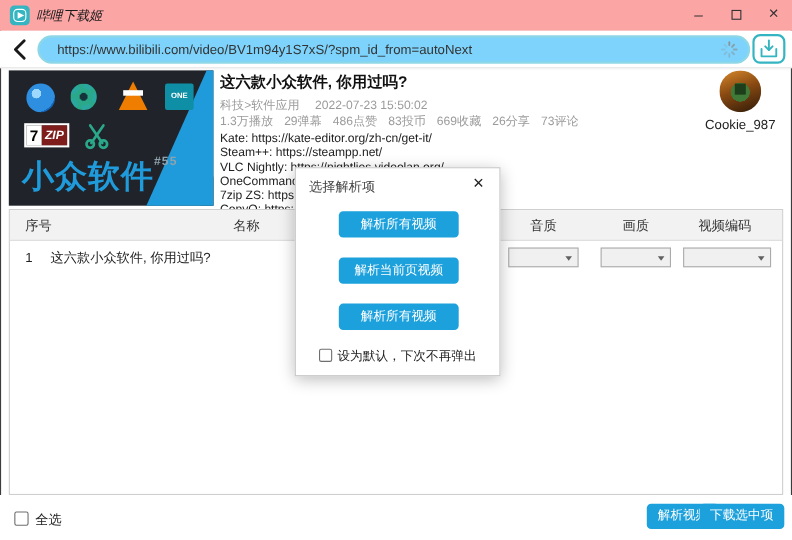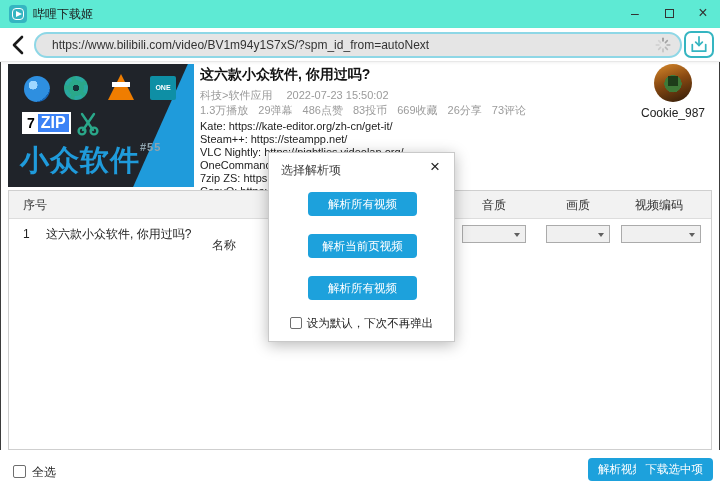--- a/index.html
+++ b/index.html
@@ -3,76 +3,76 @@
 <meta charset="utf-8">
 <style>
   * { margin:0; padding:0; box-sizing:border-box; }
   html,body { width:720px; height:491px; }
   body { font-family:"Liberation Sans","DejaVu Sans",sans-serif; background:#fff; }
   #window {
     position:relative; width:720px; height:491px; background:#fff; overflow:hidden;
     box-shadow: inset 0 0 0 1px #3c3c3c;
   }
   
-  .titlebar { position:absolute; left:0; top:0; width:100%; height:28px; background:#5eead4; }
+  .titlebar { position:absolute; left:0; top:0; width:100%; height:28px; background:#fca5a5;font-style:italic; }
   .app-icon { position:absolute; left:9px; top:5px; width:18px; height:18px; border-radius:4px; background:#35b5c1; }
   .app-icon .inner { position:absolute; inset:3px; border:1.4px solid #fff; border-radius:4px; }
   .app-icon .tri { position:absolute; left:7px; top:5.5px; width:0; height:0;
     border-left:6px solid #fff; border-top:3.5px solid transparent; border-bottom:3.5px solid transparent; }
   .app-title { position:absolute; left:33px; top:0; height:28px; line-height:28px; font-size:12px; color:#1a1a1a; }
   .win-btn { position:absolute; top:0; width:34px; height:28px; text-align:center; line-height:26px; font-size:14px; color:#333; cursor:default; }
   .win-min { right:68px; }
   .win-max { right:34px; }
   .win-max .box { display:inline-block; width:9px; height:9px; border:1px solid #333; margin-top:9px; }
   .win-close { right:0; font-size:16px; }
   
   .navbar { position:absolute; left:0; top:28px; width:100%; height:34px; background:#fff;
     border-bottom:1px solid #e8e8e8; box-shadow:0 1px 3px rgba(0,0,0,.06); }
   .back { position:absolute; left:8px; top:5px; width:22px; height:24px; }
   .url-pill { position:absolute; left:34px; top:4px; width:648px; height:26px; border:2px solid #8ed7e6;
-    border-radius:13px; background:#e5e5e5; }
+    border-radius:13px; background:#7dd3fc; }
   .url-text { position:absolute; left:16px; top:0; height:22px; line-height:22px; font-size:12px; color:#333; white-space:nowrap; }
   .spinner { position:absolute; right:8px; top:2px; width:18px; height:18px; }
   .dl-btn { position:absolute; right:6px; top:3px; width:30px; height:27px; border:2px solid #35b5c1; border-radius:7px; background:#fff; }
   
   .thumb { position:absolute; left:8px; top:64px; width:186px; height:123px; background:#20242a; overflow:hidden; }
   .thumb .stripe1 { position:absolute; right:-36px; top:-20px; width:70px; height:180px; background:#1f9bdb; transform:rotate(24deg); }
   .thumb .stripe2 { position:absolute; right:-58px; top:-20px; width:46px; height:190px; background:#3a3f46; transform:rotate(24deg); }
   .ticon { position:absolute; }
   .icon-bird { left:16px; top:12px; width:26px; height:26px; border-radius:50%;
     background:radial-gradient(circle at 35% 35%, #9fd8ff 0 18%, #2e8fe0 19% 70%, #1566b8 71%); }
   .icon-gear { left:56px; top:12px; width:24px; height:24px; border:4px dashed #2aa8a0; border-radius:50%; background:#1c4; 
     background:radial-gradient(circle,#16323a 0 30%, #2aa88a 31%); }
   .icon-cone { left:100px; top:10px; width:0; height:0; border-left:13px solid transparent; border-right:13px solid transparent; border-bottom:26px solid #ef7d00; }
   .icon-cone-stripe { left:104px; top:18px; width:18px; height:5px; background:#fff; transform:none; }
   .icon-one { left:142px; top:12px; width:26px; height:24px; background:#0e8fa5; border-radius:2px; color:#fff; font-size:7px; font-weight:bold; text-align:center; line-height:24px; }
   .badge7z { left:14px; top:48px; height:22px; display:flex; border:2px solid #fff; }
   .badge7z .b7 { background:#fff; color:#000; font-weight:bold; font-size:14px; padding:0 3px; line-height:18px; }
-  .badge7z .bzip { background:#3b82f6; color:#fff; font-weight:bold; font-size:16px; padding:0 3px; line-height:18px; }
+  .badge7z .bzip { background:#7f1d1d; color:#fff; font-weight:bold; font-size:11px; padding:0 3px; line-height:18px;font-style:italic; }
   .icon-scissors { left:66px; top:44px; width:28px; height:28px; }
   .thumb-title { position:absolute; left:12px; bottom:6px; font-size:29px; font-weight:bold; color:#1f9bdb; letter-spacing:1px; white-space:nowrap; }
   .thumb-tag { font-size:11px; color:#8fa3ad; vertical-align:top; }
   .vtitle { position:absolute; left:200px; top:66px; font-size:14px; font-weight:bold; color:#111; }
   .vmeta { position:absolute; left:200px; top:88px; font-size:11px; color:#9b9b9b; }
   .vmeta span { margin-right:14px; }
   .vstats { position:absolute; left:200px; top:103px; font-size:11px; color:#9b9b9b; white-space:nowrap; }
   .vstats span { margin-right:10px;text-align:right; }
   .vdesc { position:absolute; left:200px; top:120px; font-size:11px; color:#222; line-height:13px; white-space:nowrap; }
   .avatar { position:absolute; left:654px; top:64px; width:38px; height:38px; border-radius:50%;
     background:
       radial-gradient(circle at 50% 52%, #3f7a38 0 31%, rgba(0,0,0,0) 32%),
       linear-gradient(160deg, #d98a2b 0%, #8a4a12 45%, #2e1a08 100%); }
   .avatar::after { content:""; position:absolute; left:14px; top:12px; width:10px; height:10px; background:#1e3d1a; }
   .uploader { position:absolute; left:634px; top:106px; width:78px; text-align:center; font-size:12px; color:#222; }
   
   .grid { position:absolute; left:8px; top:190px; width:704px; height:260px; border:1px solid #cfcfcf; background:#fff; }
   .grid-head { position:absolute; left:0; top:0; width:100%; height:28px; background:#f2f2f2; border-bottom:1px solid #dddddd; }
   .th { position:absolute; top:0; height:28px; line-height:28px; font-size:12px; color:#333; text-align:center; }
   .th-index { left:14px; text-align:left; }
-  .th-name { left:95px; width:240px;margin-top:40px; }
+  .th-name { left:95px; width:240px; }
   .th-audio { left:453px; width:64px; }
   .th-quality { left:537px; width:64px; }
   .th-codec { left:607px; width:86px; }
   .row-index { position:absolute; left:14px; top:32px; height:22px; line-height:22px; font-size:12px; color:#222; }
   .row-name { position:absolute; left:37px; top:32px; height:22px; line-height:22px; font-size:12px; color:#222; }
   .dd { position:absolute; top:34px; height:18px; background:#f0f0f0; border:1px solid #ababab; }
   .dd::after { content:""; position:absolute; right:5px; top:7px; border-left:3.5px solid transparent; border-right:3.5px solid transparent; border-top:4px solid #606060; }
   .dd1 { left:453px; width:64px; }
   .dd2 { left:537px; width:64px; }
   .dd3 { left:612px; width:80px; }

